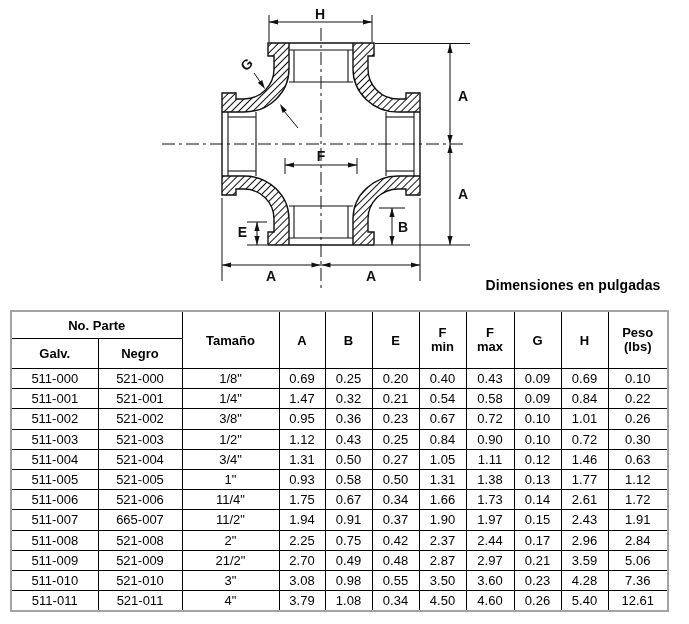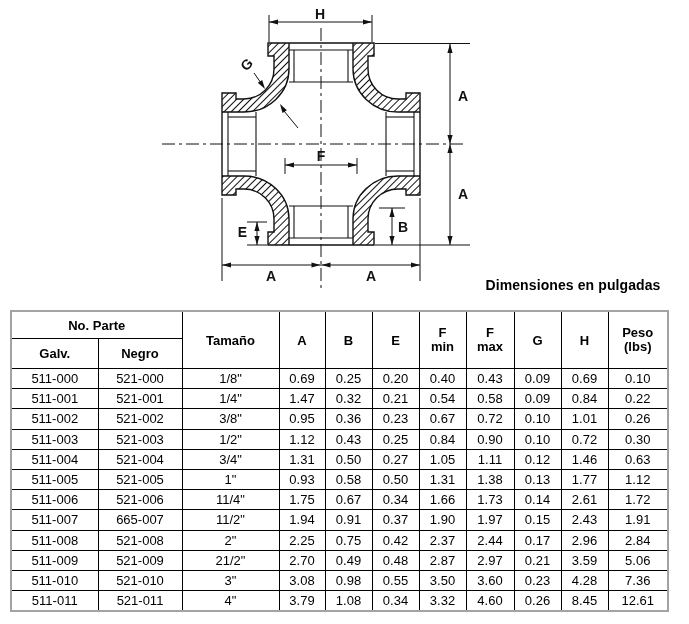--- a/index.html
+++ b/index.html
@@ -316,22 +316,22 @@
           <td>7.36</td>
         </tr>
 
         <tr>
           <td>511-011</td>
           <td>521-011</td>
           <td>4"</td>
           <td>3.79</td>
           <td>1.08</td>
           <td>0.34</td>
-          <td>3.32</td>
+          <td>4.50</td>
           <td>4.60</td>
           <td>0.26</td>
-          <td>8.45</td>
+          <td>5.40</td>
           <td>12.61</td>
         </tr>
       </tbody>
   </table>
 
 </div>
 
 </body></html>

